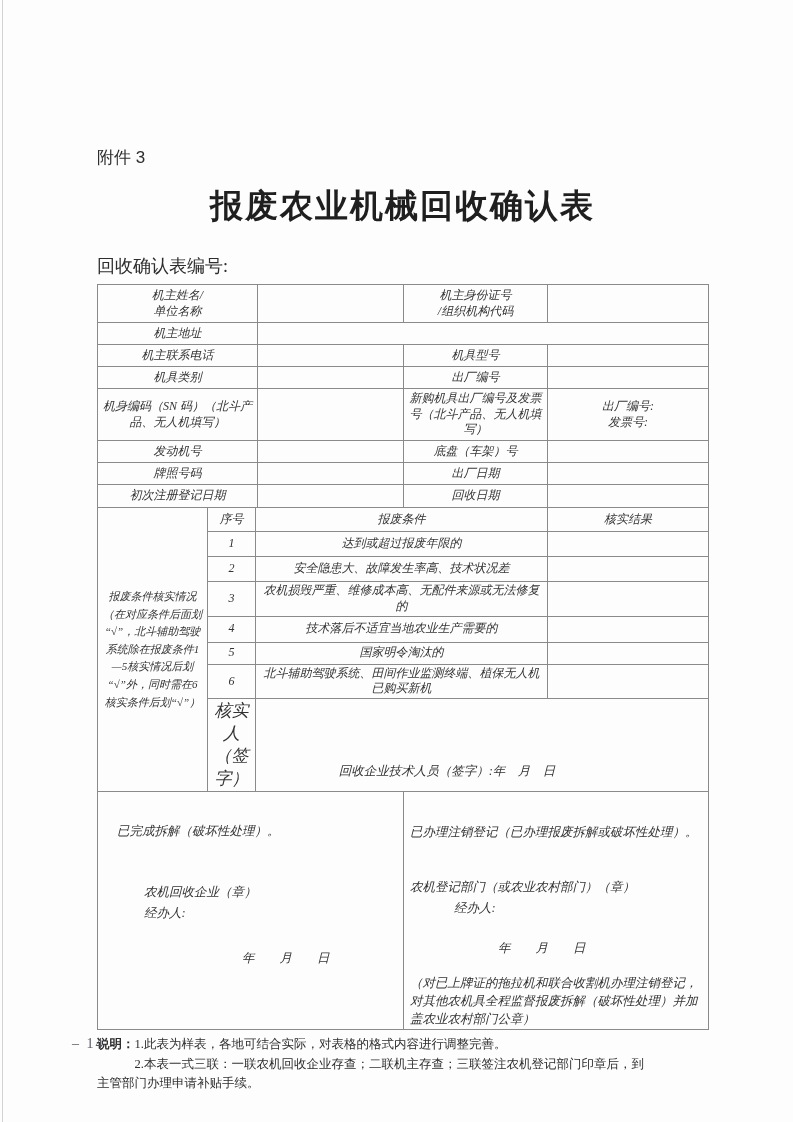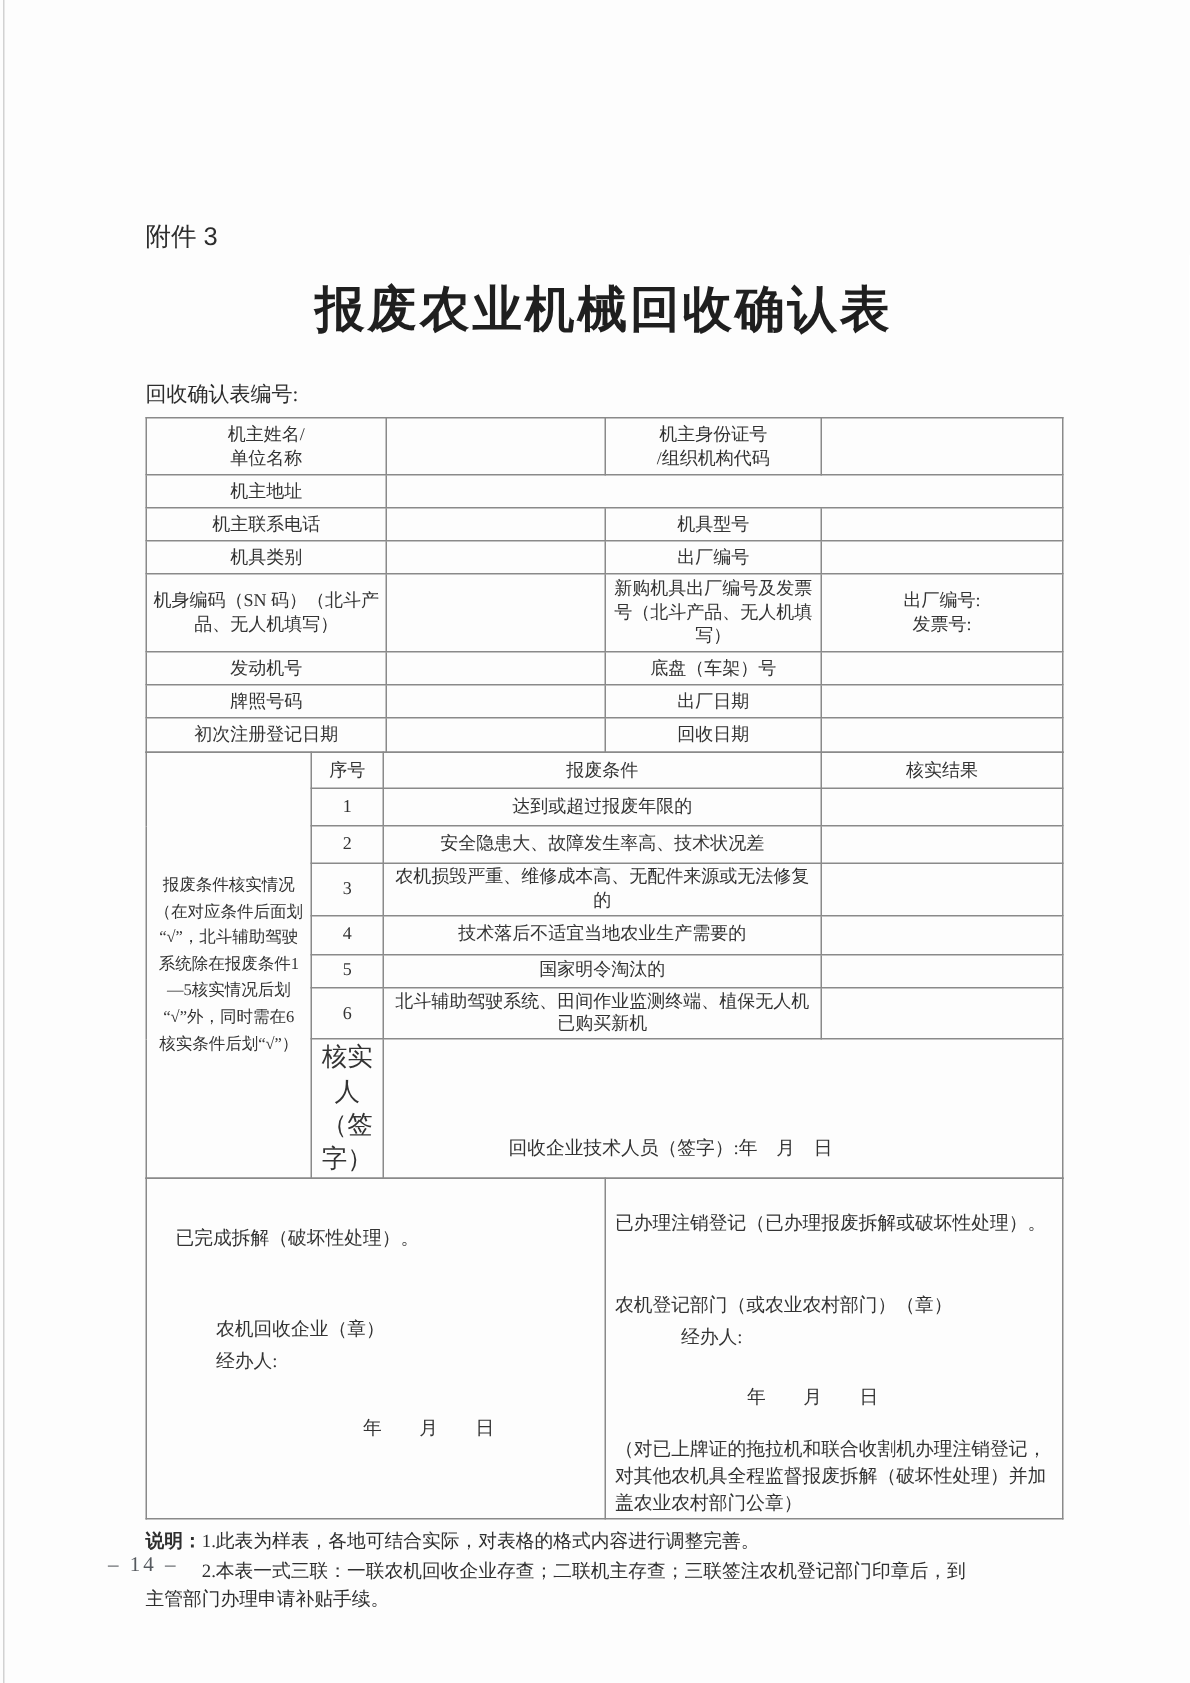--- a/index.html
+++ b/index.html
@@ -4,25 +4,25 @@
 <style>
   html,body{margin:0;padding:0;background:#ffffff;}
   .page{position:relative;width:793px;height:1122px;background:#fdfdfd;
         font-family:"Liberation Serif",serif;color:#333;overflow:hidden;}
   .scan-edge{position:absolute;left:2px;top:0;width:1px;height:100%;background:#d2d2d2;}
   .content{position:absolute;left:97px;top:0;width:611px;}
   .attachment{margin-top:146px;font-family:"Liberation Sans",sans-serif;
               font-size:17px;color:#2d2d2d;}
   .title{margin:15px 0 0 0;text-align:center;font-family:"Liberation Sans",sans-serif;
          font-weight:bold;font-size:33px;letter-spacing:2px;color:#1f1f1f;}
-  .form-no{margin-top:25px;font-size:14px;color:#2d2d2d;}
+  .form-no{margin-top:25px;font-size:18px;color:#2d2d2d;}
 
   table{border-collapse:collapse;table-layout:fixed;width:611px;}
   td{border:1px solid #8a8a8a;text-align:center;vertical-align:middle;
-     font-size:12px;line-height:1.32;padding:1px 2px;color:#333;overflow:hidden;}
+     font-size:12px;line-height:1.32;padding:1px 2px;color:#333;overflow:hidden;font-style:italic;}
   .pre{white-space:pre-line;}
   .upper{margin-top:6px;}
   .cond{margin-top:-1px;}
   .bottomt{margin-top:-1px;}
 
   tr.h38{height:38px;} tr.h22{height:22px;} tr.h23{height:23px;} tr.h52{height:52px;}
   tr.h24{height:24px;} tr.h25{height:25px;} tr.h26{height:26px;} tr.h30{height:30px;}
   tr.h92{height:92px;} tr.h190{height:190px;}
 
   .side{font-size:11px;line-height:1.6;padding:2px 1px;color:#333;margin-left:24px;}
@@ -30,21 +30,21 @@
   .verify-label{font-size:17px;}
   .verify-cell{vertical-align:bottom;padding:0;}
   .verify-inner{display:flex;justify-content:center;align-items:flex-end;
                 padding:0 98px 12px 28px;font-size:12.5px;}
 
   .bottomt td{vertical-align:top;text-align:left;font-size:12.5px;}
   .bl-statement{margin:30px 0 0 17px;}
   .bl-org{margin:44px 0 0 44px;}
   .bl-handler{margin:5px 0 0 44px;}
   .bl-date{margin:28px 0 0 142px;}
-  .br-statement{margin:20px 0 0 4px;}
+  .br-statement{margin:31px 0 0 4px;}
   .br-org{margin:38px 0 0 4px;}
   .br-handler{margin:5px 0 0 48px;}
   .br-date{margin:23px 0 0 92px;}
   .br-note{margin:18px 4px 0 4px;line-height:1.45;}
 
   .notes{margin-top:5px;font-size:12.5px;line-height:1.55;color:#2e2e2e;width:611px;}
   .notes-label{font-weight:bold;}
   .notes-body{white-space:pre-line;}
   .pageno{position:absolute;left:72px;top:1036px;font-size:14px;color:#55595e;letter-spacing:2px;}
 </style>

